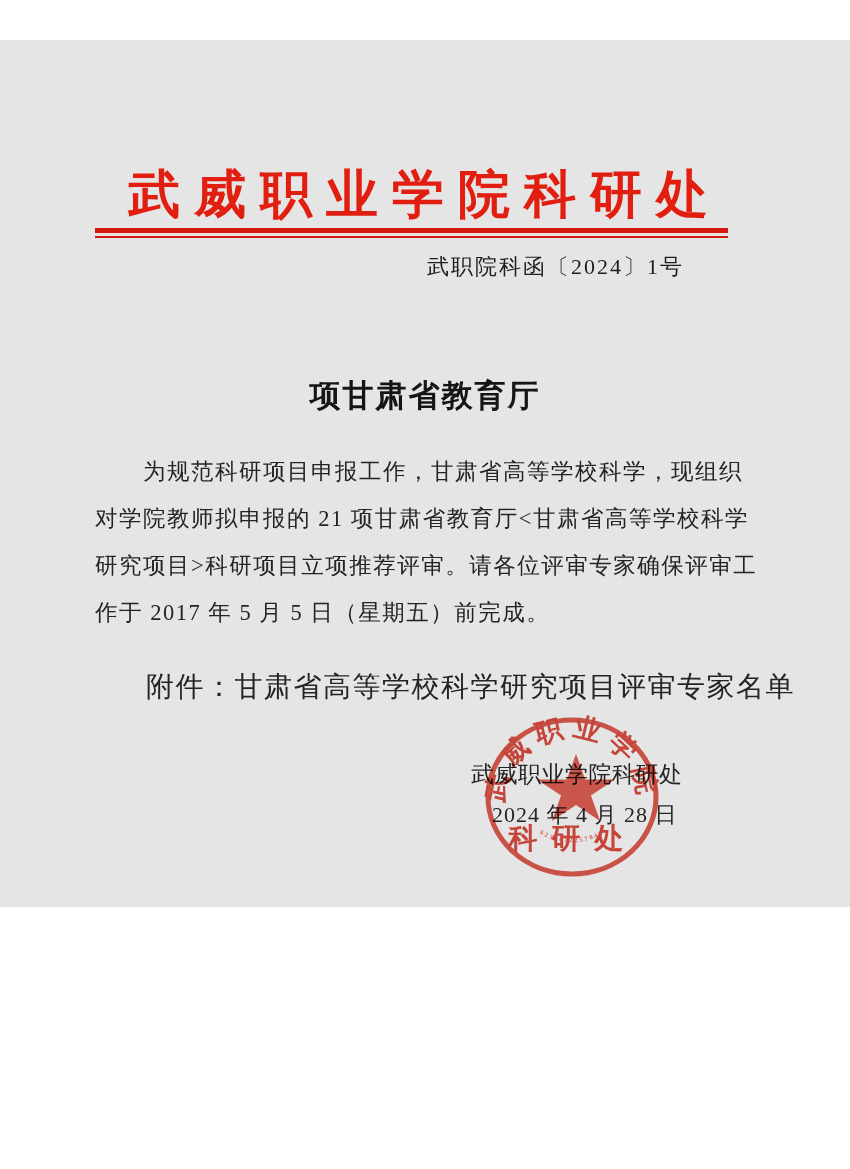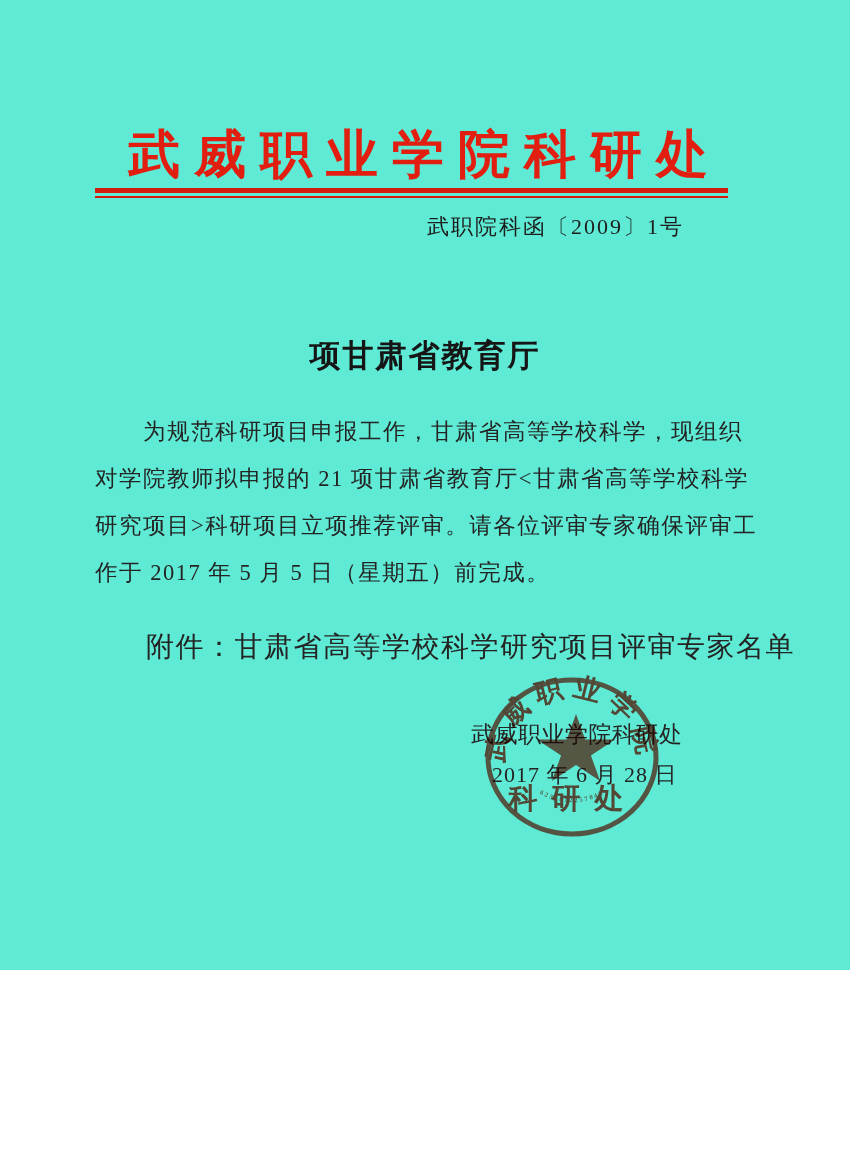--- a/index.html
+++ b/index.html
@@ -1,18 +1,19 @@
 <!DOCTYPE html>
 <html><head>
 <meta charset="utf-8">
 <style>
   html,body{margin:0;padding:0;background:#ffffff;}
   .page{
-    position:relative;width:850px;height:970px;background:#5eead4;overflow:hidden;
+    position:relative;width:850px;height:867px;background:#e5e5e5;overflow:hidden;
     font-family:"Liberation Serif","DejaVu Serif",serif;
+    margin-top:40px;
   }
   .org-header{
     position:absolute;top:120px;left:0;width:850px;text-align:center;
     font-size:52px;font-weight:bold;color:#e11e0f;letter-spacing:14px;white-space:nowrap;
   }
   .header-rule{position:absolute;top:188px;left:95px;width:633px;}
   .header-rule .rule-thick{height:5px;background:#d41a0c;}
   .header-rule .rule-gap{height:3px;}
   .header-rule .rule-thin{height:2px;background:#d41a0c;}
   .doc-number{
@@ -59,39 +60,39 @@
 <div class="page">
 
   <div class="org-header">武威职业学院科研处</div>
 
   <div class="header-rule">
     <div class="rule-thick"></div>
     <div class="rule-gap"></div>
     <div class="rule-thin"></div>
   </div>
 
-  <div class="doc-number">武职院科函〔2009〕1号</div>
+  <div class="doc-number">武职院科函〔2024〕1号</div>
 
   <h1 class="doc-title">
     <br>
     <span>项甘肃省教育厅</span>
   </h1>
 
   <div class="body-text">
     <div class="body-line indent">为规范科研项目申报工作，甘肃省高等学校科学，现组织</div>
     <div class="body-line">对学院教师拟申报的 21 项甘肃省教育厅&lt;甘肃省高等学校科学</div>
     <div class="body-line">研究项目&gt;科研项目立项推荐评审。请各位评审专家确保评审工</div>
     <div class="body-line">作于 2017 年 5 月 5 日（星期五）前完成。</div>
   </div>
 
   <div class="attachment">附件：甘肃省高等学校科学研究项目评审专家名单</div>
 
   <div class="signature">武威职业学院科研处</div>
 
-  <div class="sign-date">2017 年 6 月 28 日</div>
+  <div class="sign-date">2024 年 4 月 28 日</div>
 
   <svg class="seal" viewBox="0 0 178 166" xmlns="http://www.w3.org/2000/svg">
     <defs>
       <path id="seal-top-arc" d="M 29.2,108.4 A 66,60 0 1 1 148.8,108.4" fill="none"></path>
       <path id="seal-bottom-arc" d="M 36,97 A 58,53 0 0 0 142,97" fill="none"></path>
     </defs>
     <ellipse cx="89" cy="83" rx="84" ry="77" fill="none" stroke="#d93425" stroke-width="5" opacity="0.92"></ellipse>
     <text font-size="27" letter-spacing="8">
       <textPath href="#seal-top-arc" startOffset="50%" text-anchor="middle">武威职业学院</textPath>
     </text>

